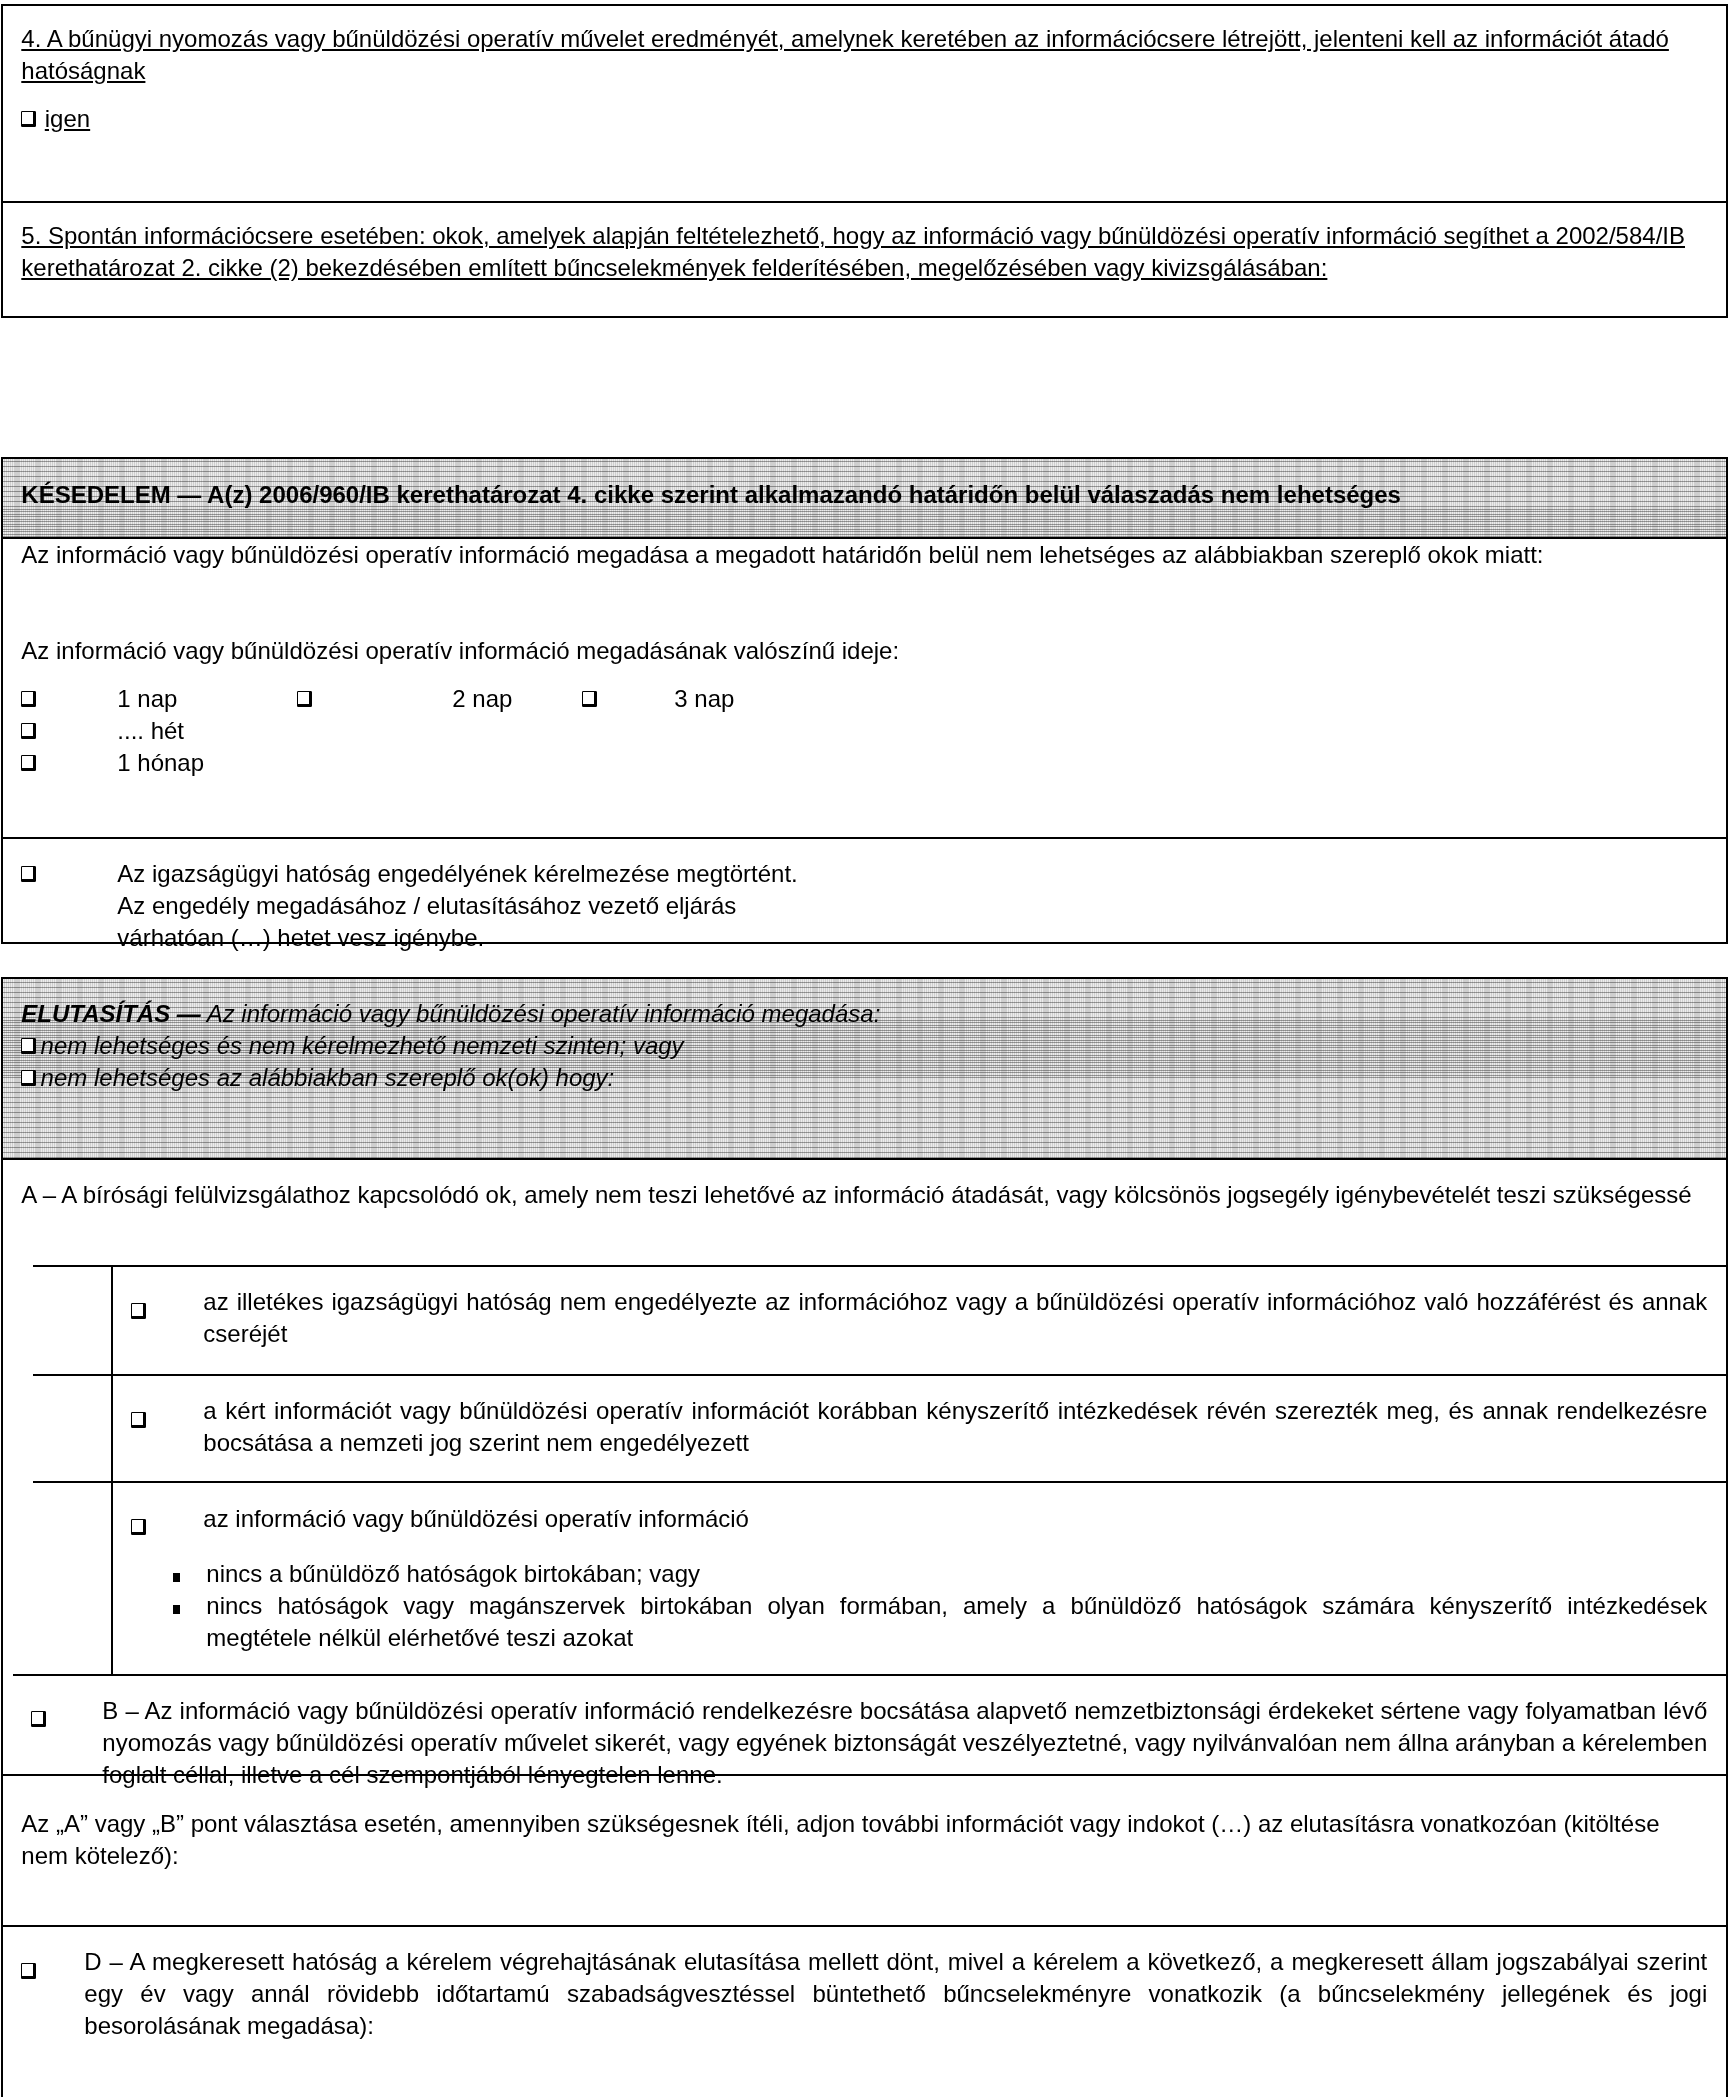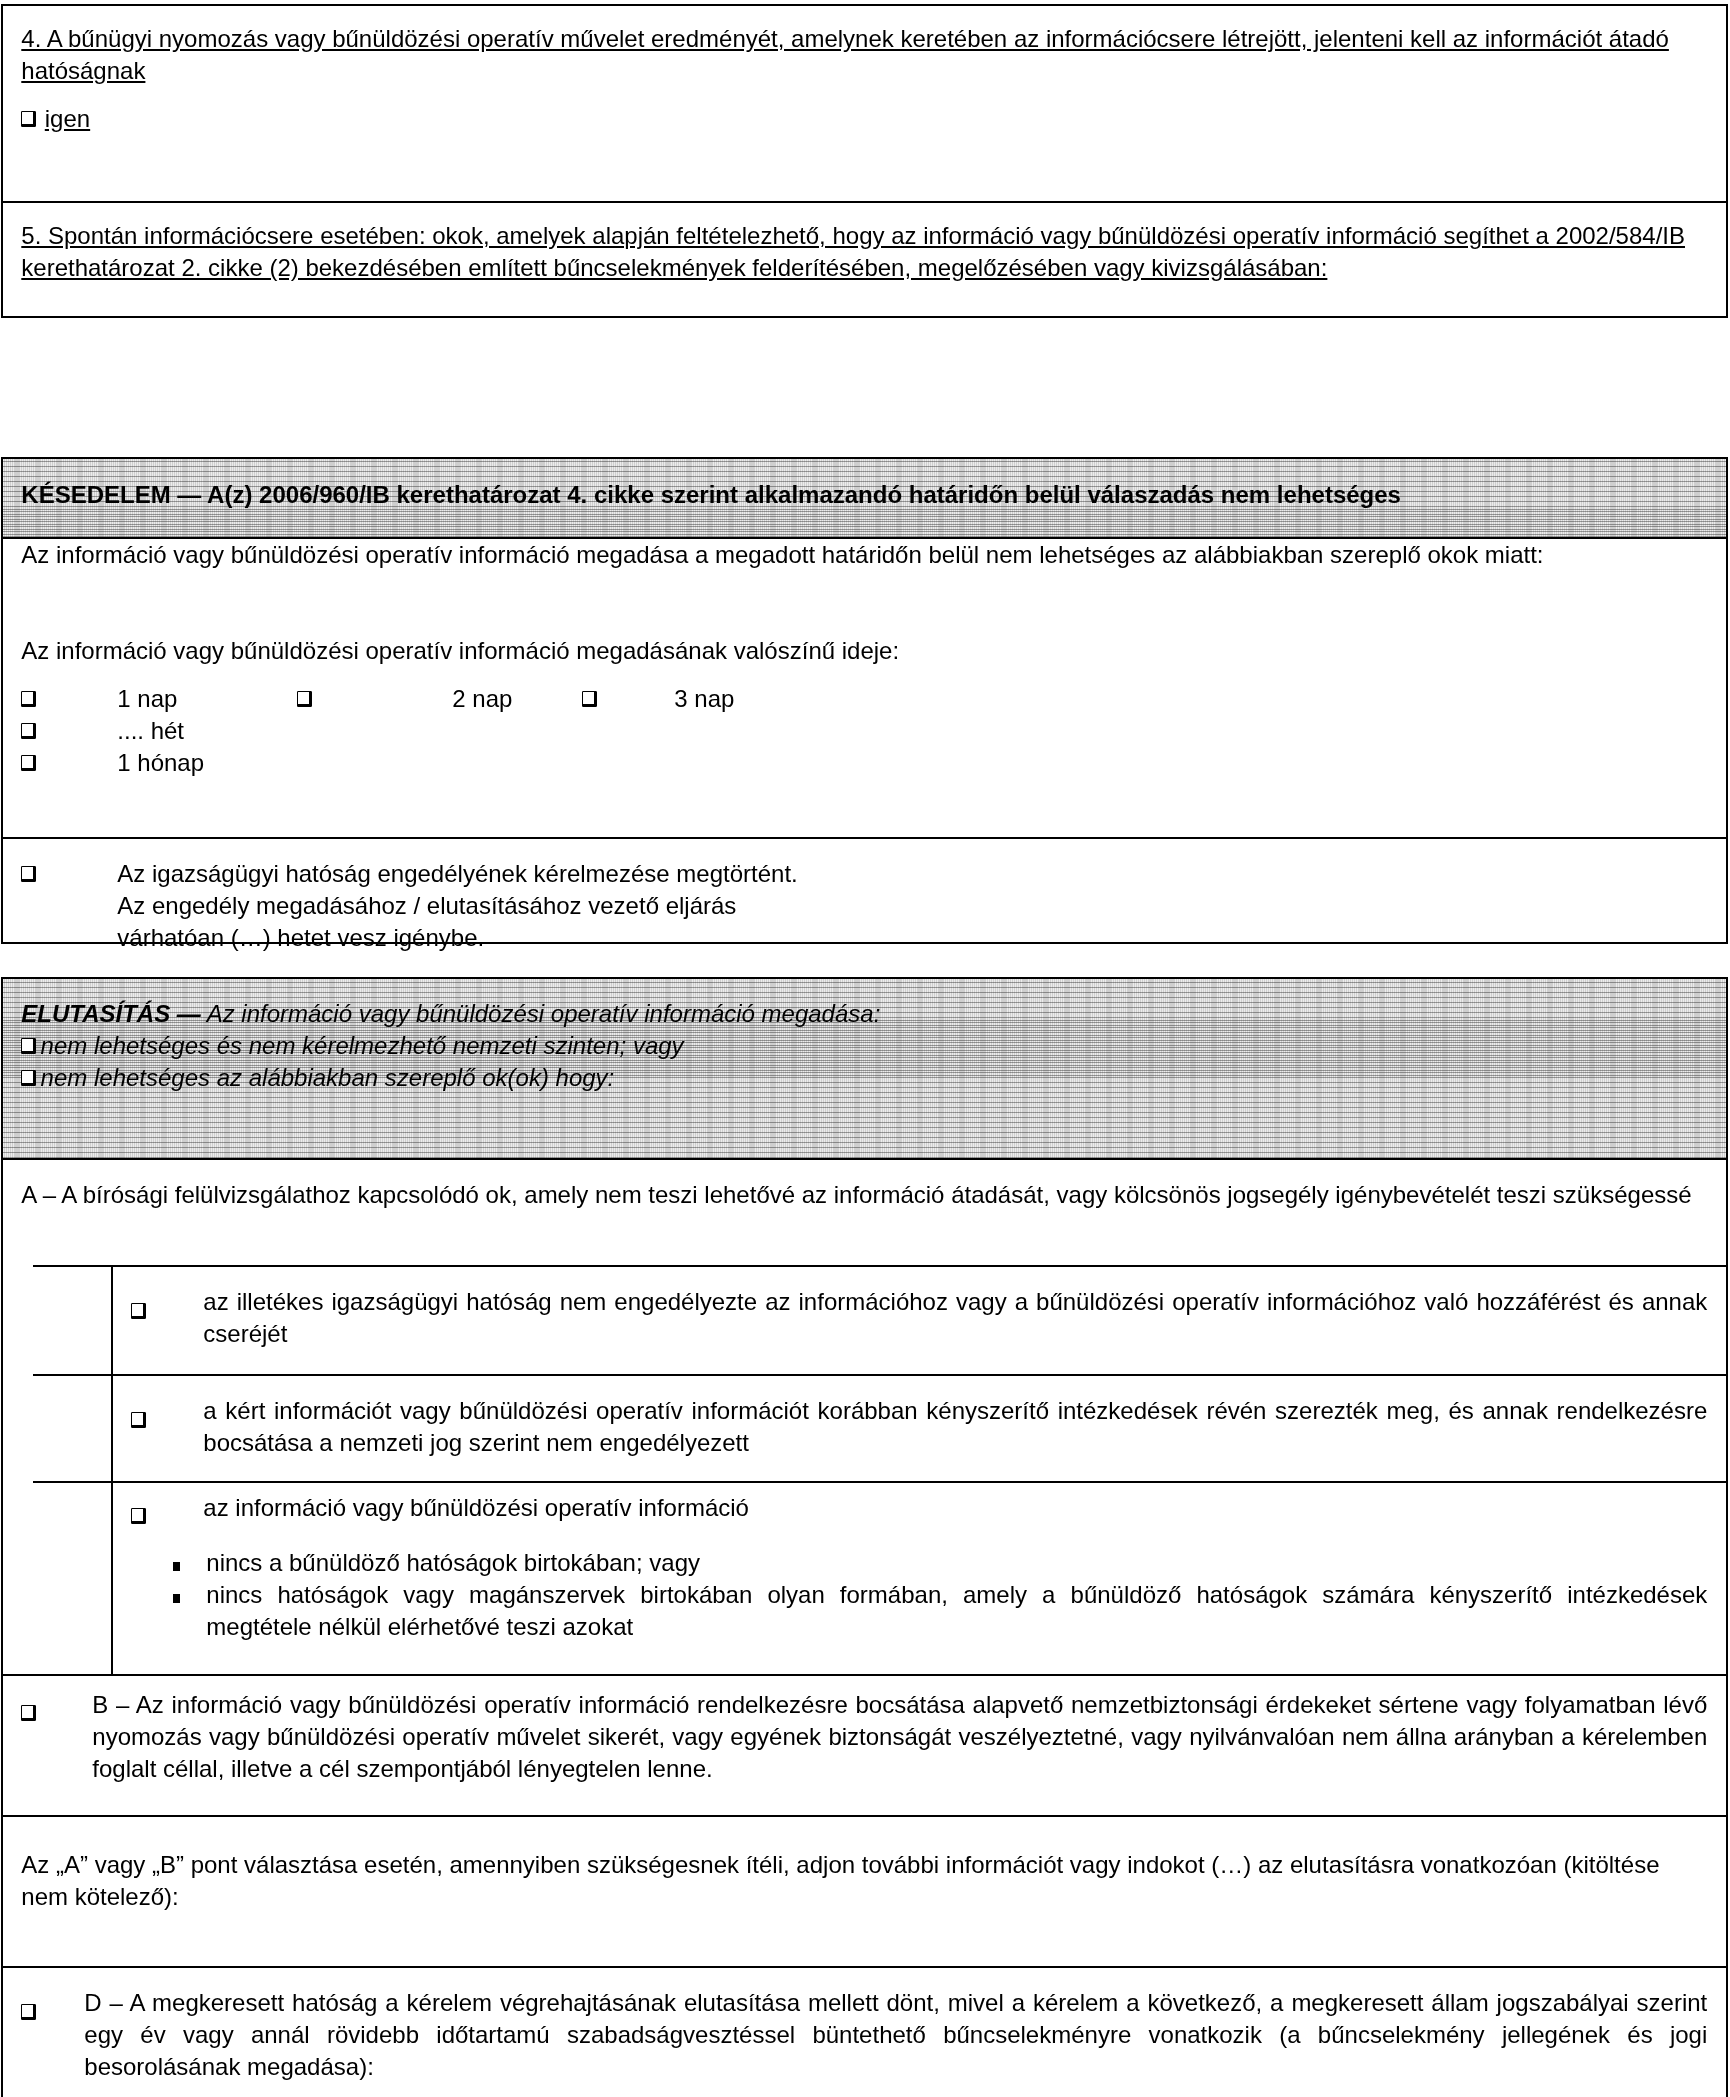--- a/index.html
+++ b/index.html
@@ -131,38 +131,38 @@
     <div class="rcol justify" style="padding-top:19.3px">
       <div class="hang">
         <div class="cbcell"><span class="cb"></span></div>
         <div class="txt">a kért információt vagy bűnüldözési operatív információt korábban kényszerítő intézkedések révén szerezték meg, és annak rendelkezésre bocsátása a nemzeti jog szerint nem engedélyezett</div>
       </div>
     </div>
   </div>
 
   <div class="row sub" style="height:193px;">
     <div class="lcol"></div>
-    <div class="rcol" style="padding-top:9px">
+    <div class="rcol" style="padding-top:20px">
       <div class="hang">
         <div class="cbcell"><span class="cb"></span></div>
         <div class="txt">az információ vagy bűnüldözési operatív információ</div>
       </div>
       <div style="height:16px"></div>
       <div class="bullet">
         <div class="mark"><span></span></div>
         <div>nincs a bűnüldöző hatóságok birtokában; vagy</div>
       </div>
       <div class="bullet justify">
         <div class="mark"><span></span></div>
         <div>nincs hatóságok vagy magánszervek birtokában olyan formában, amely a bűnüldöző hatóságok számára kényszerítő intézkedések megtétele nélkül elérhetővé teszi azokat</div>
       </div>
     </div>
   </div>
 
-  <div class="row pad justify" style="height:141px; padding-top:13px;">
+  <div class="row pad justify" style="height:100px; padding-top:19px;margin-left:10px;">
     <div class="hang">
       <div class="cbcell" style="width:71px"><span class="cb"></span></div>
       <div class="txt">B – Az információ vagy bűnüldözési operatív információ rendelkezésre bocsátása alapvető nemzetbiztonsági érdekeket sértene vagy folyamatban lévő nyomozás vagy bűnüldözési operatív művelet sikerét, vagy egyének biztonságát veszélyeztetné, vagy nyilvánvalóan nem állna arányban a kérelemben foglalt céllal, illetve a cél szempontjából lényegtelen lenne.</div>
     </div>
   </div>
 
   <div class="row pad" style="height:151px; padding-top:32px;">
     <div>Az „A” vagy „B” pont választása esetén, amennyiben szükségesnek ítéli, adjon további információt vagy indokot (…) az elutasításra vonatkozóan (kitöltése nem kötelező):</div>
   </div>
 

